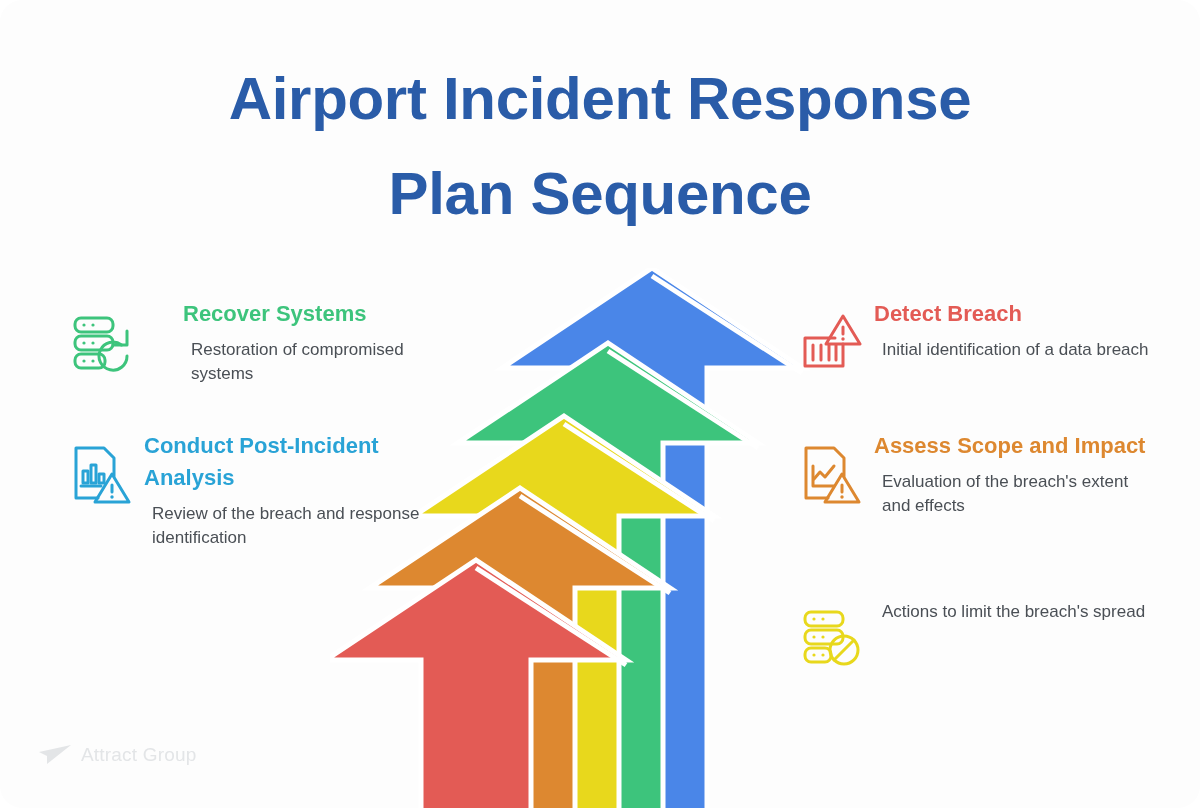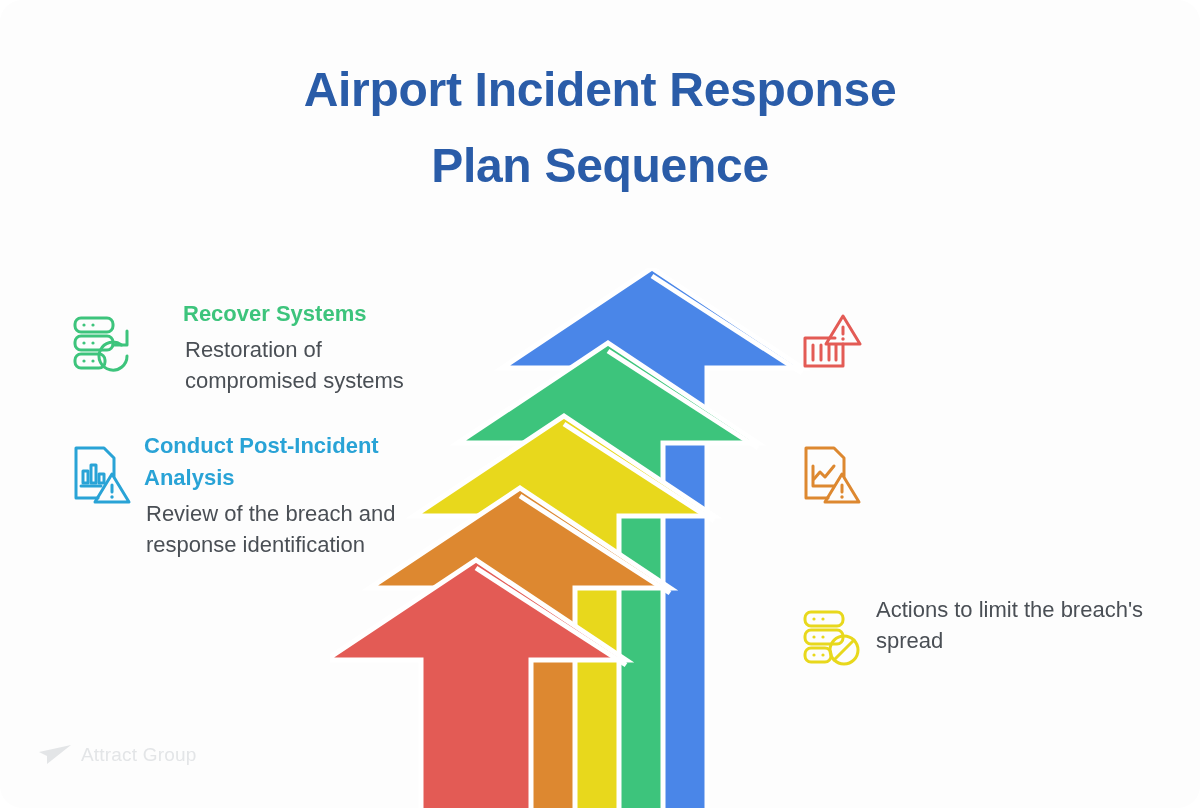--- a/index.html
+++ b/index.html
@@ -23,21 +23,21 @@
   }
   
   .title-block {
     position: absolute;
     top: 52px;
     left: 0;
     width: 1200px;
     text-align: center;
   }
   .title-line {
-    font-size: 48px;
+    font-size: 60px;
     font-weight: bold;
     color: #2a5ca8;
     line-height: 1.58;
     letter-spacing: -0.3px;
   }
   
   #arrow-graphic {
     position: absolute;
     left: 330px;
     top: 268px;
@@ -66,24 +66,24 @@
     margin-right: 12px;
   }
   .item-text { flex: 1 1 auto; padding-top: 2px; }
   .item-title {
     font-size: 22px;
     font-weight: bold;
     line-height: 1.45;
     margin: 0 0 4px 0;
   }
   .item-desc {
-    font-size: 22px;
+    font-size: 17px;
     color: #4a4f55;
     line-height: 1.42;
-    margin: 2px;
+    margin: 8px;
   }
   
   #item-recover  { top: 296px; gap: 39px; }
   #item-conduct  { top: 428px; }
   
   #item-detect   { top: 296px; }
   #item-assess   { top: 428px; }
   #item-contain  { top: 590px; }
 
   
@@ -197,32 +197,40 @@
           <path d="M5 26 h30 M5 26 v28 h38 v-22"></path>
           <line x1="13" y1="33" x2="13" y2="48"></line>
           <line x1="21" y1="33" x2="21" y2="48"></line>
           <line x1="29" y1="33" x2="29" y2="48"></line>
           <line x1="36" y1="33" x2="36" y2="48"></line>
           <path d="M43 4 l17 28 h-34 z"></path>
           <line x1="43" y1="15" x2="43" y2="22"></line>
           <circle cx="43" cy="27" r="1.7" fill="#e35b55" stroke="none"></circle>
         </svg>
       </div>
+      <div class="item-text">
+        <p class="item-title" style="color:#e35b55">Detect Breach</p>
+        <p class="item-desc">Initial identification of a data breach</p>
+      </div>
     </div>
 
     <div class="item" id="item-assess">
       <div class="item-icon">
         <svg viewBox="0 0 62 62" width="62" height="62" fill="none" stroke="#dd8830" stroke-width="3" stroke-linecap="round" stroke-linejoin="round">
           <path d="M6 4 h28 l10 10 v18 M6 4 v50 h22"></path>
           <polyline points="13,22 13,42 34,42"></polyline>
           <polyline points="14,35 20,28 25,33 34,22"></polyline>
           <path d="M42 30 l17 28 h-34 z"></path>
           <line x1="42" y1="41" x2="42" y2="48"></line>
           <circle cx="42" cy="53" r="1.7" fill="#dd8830" stroke="none"></circle>
         </svg>
+      </div>
+      <div class="item-text">
+        <p class="item-title" style="color:#dd8830">Assess Scope and Impact</p>
+        <p class="item-desc">Evaluation of the breach's extent and effects</p>
       </div>
     </div>
 
     <div class="item" id="item-contain">
       <div class="item-icon">
         <svg viewBox="0 0 62 62" width="62" height="62" fill="none" stroke="#e8d81c" stroke-width="3" stroke-linecap="round" stroke-linejoin="round">
           <rect x="5" y="6" width="38" height="14" rx="6"></rect>
           <rect x="5" y="24" width="38" height="14" rx="6"></rect>
           <rect x="5" y="42" width="26" height="14" rx="6"></rect>
           <circle cx="14" cy="13" r="1.6" fill="#e8d81c" stroke="none"></circle>

